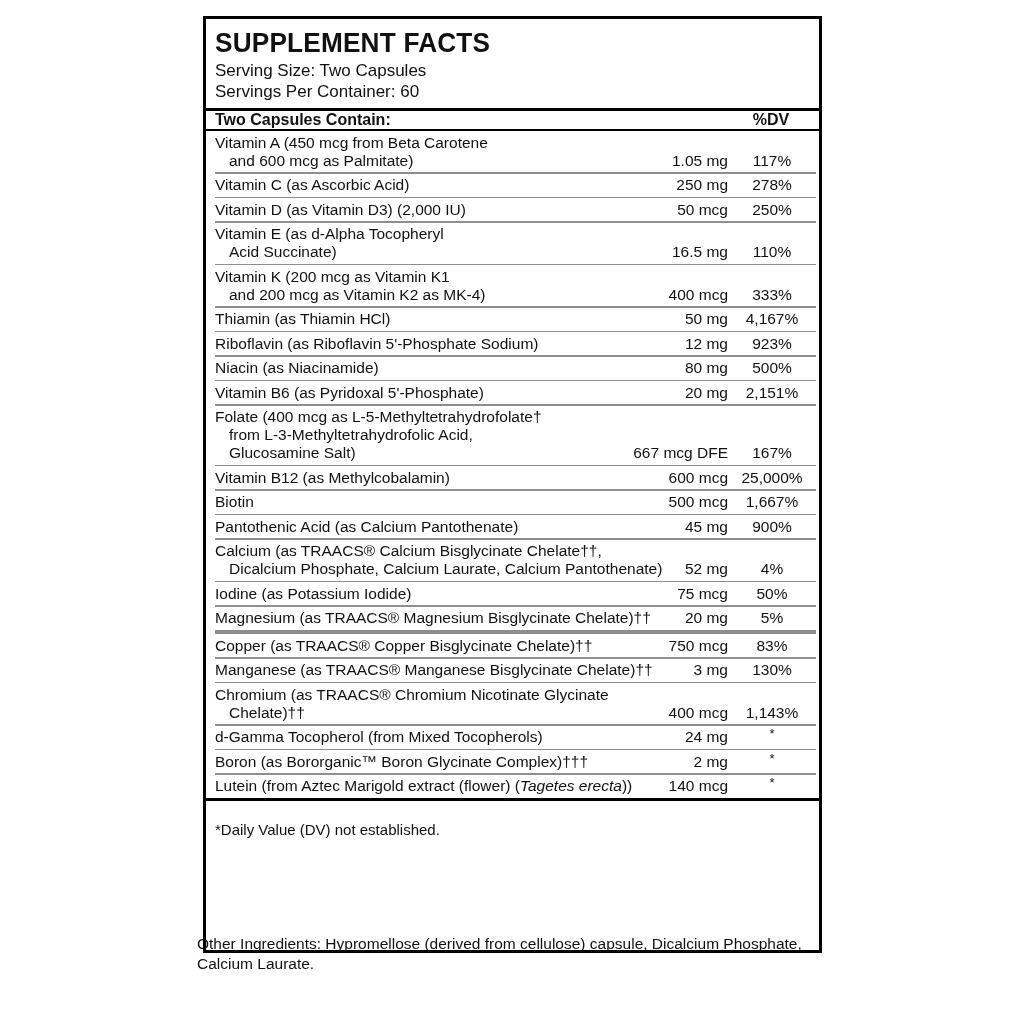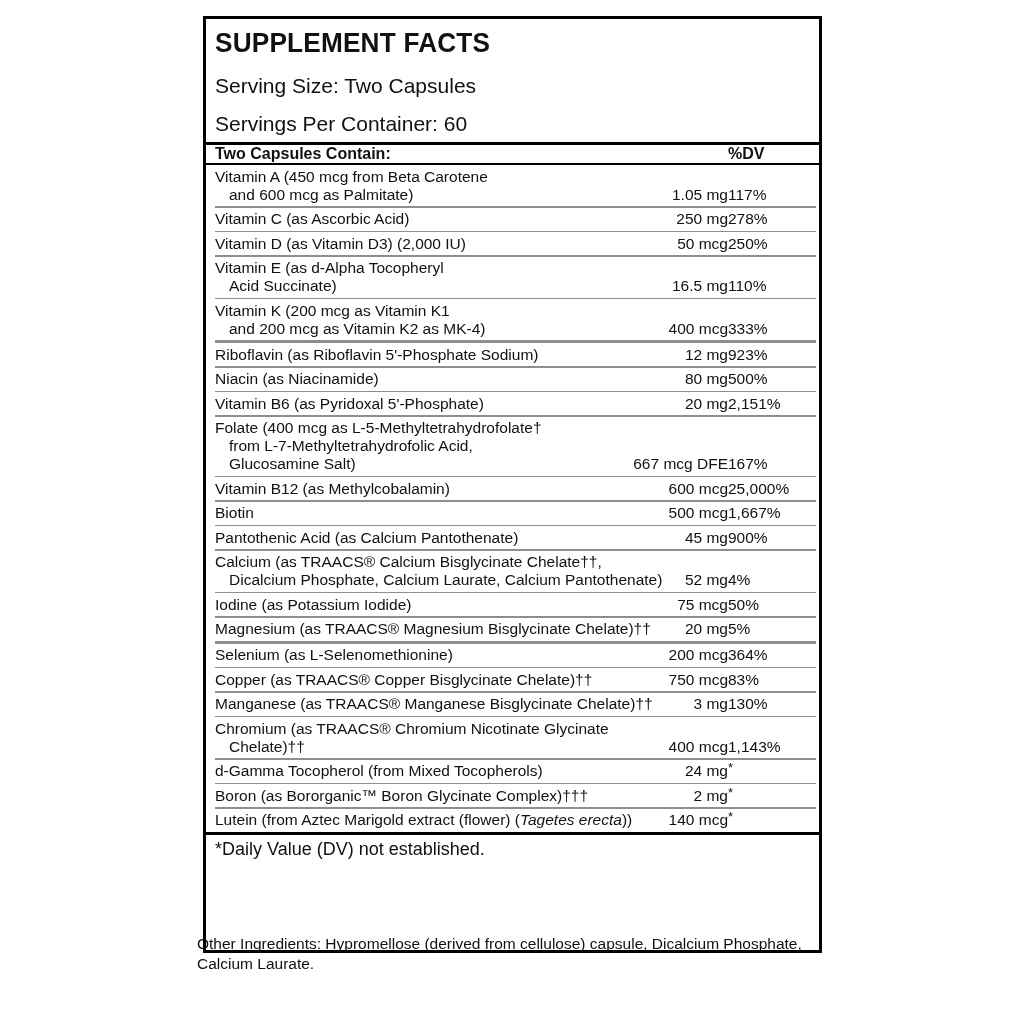--- a/index.html
+++ b/index.html
@@ -35,24 +35,23 @@
     letter-spacing: 0.2px;
     line-height: 1.0;
     padding-top: 11px;
     padding-bottom: 4px;
     white-space: nowrap;
     transform: scaleX(0.97);
     transform-origin: left center;
   }
 
   .serving-line {
-    font-size: 21px;
+    font-size: 17px;
     line-height: 1.22;
     white-space: nowrap;
-    margin-top: 12px;
   }
 
   .rule-thick {
     height: 3px;
     background: #000;
     margin: 0;
   }
   .rule-mid {
     height: 2px;
     background: #000;
@@ -70,21 +69,21 @@
     padding: 0;
     vertical-align: bottom;
     white-space: nowrap;
   }
 
   .col-name  { width: 373px; }
   .col-amt   { width: 140px; }
   .col-dv    { width: 88px; }
 
   td.amt { text-align: right; padding-right: 6px; }
-  td.dv  { text-align: left; padding-right: 2px; }
+  td.dv  { text-align: center; padding-right: 2px; }
 
   .hdr td {
     font-weight: bold;
     font-size: 16px;
     padding: 3px 0 3px 0;
     margin-left: 22px;
   }
   .hdr td.dv { padding-right: 2px; }
 
   tr.row td {
@@ -107,22 +106,22 @@
 
   .star {
     font-size: 13px;
     vertical-align: top;
     line-height: 1.0;
     position: relative;
     top: -1px;
   }
 
   .footnote {
-    font-size: 18px;
-    padding-top: 4px;
+    font-size: 15px;
+    padding-top: 20px;
     padding-bottom: 5px;
     white-space: nowrap;
   }
 
   #other {
     position: absolute;
     left: 197px;
     top: 934px;
     width: 640px;
     font-size: 15.5px;
@@ -227,20 +226,27 @@
               <span class="nm cont">and 200 mcg as Vitamin K2 as MK-4)</span>
             </td>
             <td class="amt">400 mcg</td>
             <td class="dv">333%</td>
           </tr>
           <tr class="sep">
             <td colspan="3">
               <div class="bar"></div>
             </td>
           </tr>
+          <tr class="row">
+            <td>
+              <span class="nm">Thiamin (as Thiamin HCl)</span>
+            </td>
+            <td class="amt">50 mg</td>
+            <td class="dv">4,167%</td>
+          </tr>
           <tr class="sep">
             <td colspan="3">
               <div class="bar"></div>
             </td>
           </tr>
           <tr class="row">
             <td>
               <span class="nm">Riboflavin (as Riboflavin 5'-Phosphate Sodium)</span>
             </td>
             <td class="amt">12 mg</td>
@@ -271,21 +277,21 @@
             <td class="dv">2,151%</td>
           </tr>
           <tr class="sep">
             <td colspan="3">
               <div class="bar"></div>
             </td>
           </tr>
           <tr class="row">
             <td>
               <span class="nm">Folate (400 mcg as L-5-Methyltetrahydrofolate†</span>
-              <span class="nm cont">from L-7-Methyltetrahydrofolic Acid,</span>
+              <span class="nm cont">from L-3-Methyltetrahydrofolic Acid,</span>
               <span class="nm cont">Glucosamine Salt)</span>
             </td>
             <td class="amt">667 mcg DFE</td>
             <td class="dv">167%</td>
           </tr>
           <tr class="sep">
             <td colspan="3">
               <div class="bar"></div>
             </td>
           </tr>
@@ -359,27 +365,20 @@
           </tr>
           <tr class="sep">
             <td colspan="3">
               <div class="bar"></div>
             </td>
           </tr>
           <tr class="sep">
             <td colspan="3">
               <div class="bar"></div>
             </td>
-          </tr>
-          <tr class="row">
-            <td>
-              <span class="nm">Selenium (as L-Selenomethionine)</span>
-            </td>
-            <td class="amt">200 mcg</td>
-            <td class="dv">364%</td>
           </tr>
           <tr class="sep">
             <td colspan="3">
               <div class="bar"></div>
             </td>
           </tr>
           <tr class="row">
             <td>
               <span class="nm">Copper (as TRAACS® Copper Bisglycinate Chelate)††</span>
             </td>

